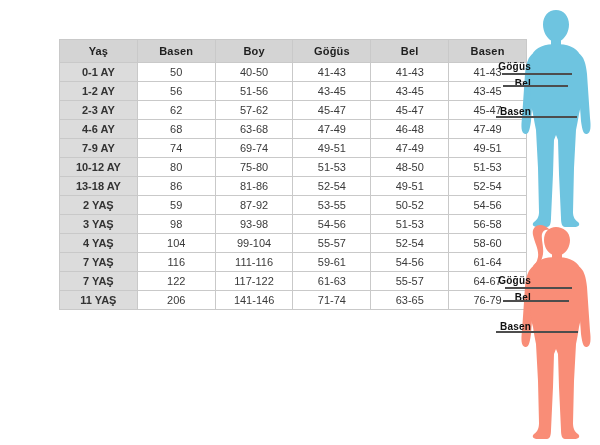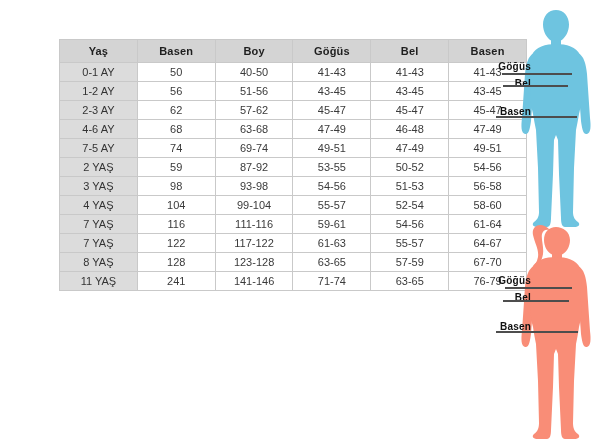--- a/index.html
+++ b/index.html
@@ -14,21 +14,21 @@
   .page{position:relative;width:600px;height:445px;background:#fff;}
 
   
   .table-wrap{position:absolute;left:22px;top:39px;width:468px;padding-left:37px;}
   table{border-collapse:collapse;table-layout:fixed;width:468px;}
   th,td{border:1px solid var(--border);text-align:center;vertical-align:middle;
     overflow:hidden;white-space:nowrap;}
   th{height:23px;background:var(--header-bg);font-size:11px;font-weight:bold;
     color:#1e1e1e;letter-spacing:.2px;}
   td{height:19px;font-size:11px;color:#3a3a3a;background:#fff;}
-  td.age-col{background:var(--agecol-bg);color:#333;}
+  td.age-col{background:var(--agecol-bg);color:#333;font-weight:bold;}
 
   
   .fig{position:absolute;}
   .fig-boy{left:506px;top:8px;width:100px;height:222px;}
   .fig-girl{left:504px;top:221px;width:104px;height:218px;}
 
   .mline{position:absolute;height:2px;background:var(--measure-line);z-index:3;}
   .mlabel{position:absolute;width:45px;text-align:right;font-size:10px;
     font-weight:bold;color:#111;z-index:3;letter-spacing:.2px;}
 
@@ -92,26 +92,42 @@
           </tr>
           <tr>
             <td class="age-col">4-6 AY</td>
             <td>68</td>
             <td>63-68</td>
             <td>47-49</td>
             <td>46-48</td>
             <td>47-49</td>
           </tr>
           <tr>
-            <td class="age-col">7-5 AY</td>
+            <td class="age-col">7-9 AY</td>
             <td>74</td>
             <td>69-74</td>
             <td>49-51</td>
             <td>47-49</td>
             <td>49-51</td>
+          </tr>
+          <tr>
+            <td class="age-col">10-12 AY</td>
+            <td>80</td>
+            <td>75-80</td>
+            <td>51-53</td>
+            <td>48-50</td>
+            <td>51-53</td>
+          </tr>
+          <tr>
+            <td class="age-col">13-18 AY</td>
+            <td>86</td>
+            <td>81-86</td>
+            <td>52-54</td>
+            <td>49-51</td>
+            <td>52-54</td>
           </tr>
           <tr>
             <td class="age-col">2 YAŞ</td>
             <td>59</td>
             <td>87-92</td>
             <td>53-55</td>
             <td>50-52</td>
             <td>54-56</td>
           </tr>
           <tr>
@@ -140,30 +156,22 @@
           </tr>
           <tr>
             <td class="age-col">7 YAŞ</td>
             <td>122</td>
             <td>117-122</td>
             <td>61-63</td>
             <td>55-57</td>
             <td>64-67</td>
           </tr>
           <tr>
-            <td class="age-col">8 YAŞ</td>
-            <td>128</td>
-            <td>123-128</td>
-            <td>63-65</td>
-            <td>57-59</td>
-            <td>67-70</td>
-          </tr>
-          <tr>
             <td class="age-col">11 YAŞ</td>
-            <td>241</td>
+            <td>206</td>
             <td>141-146</td>
             <td>71-74</td>
             <td>63-65</td>
             <td>76-79</td>
           </tr>
         </tbody>
     </table>
   </div>
 
   <svg class="fig fig-boy" viewBox="0 0 100 222">

